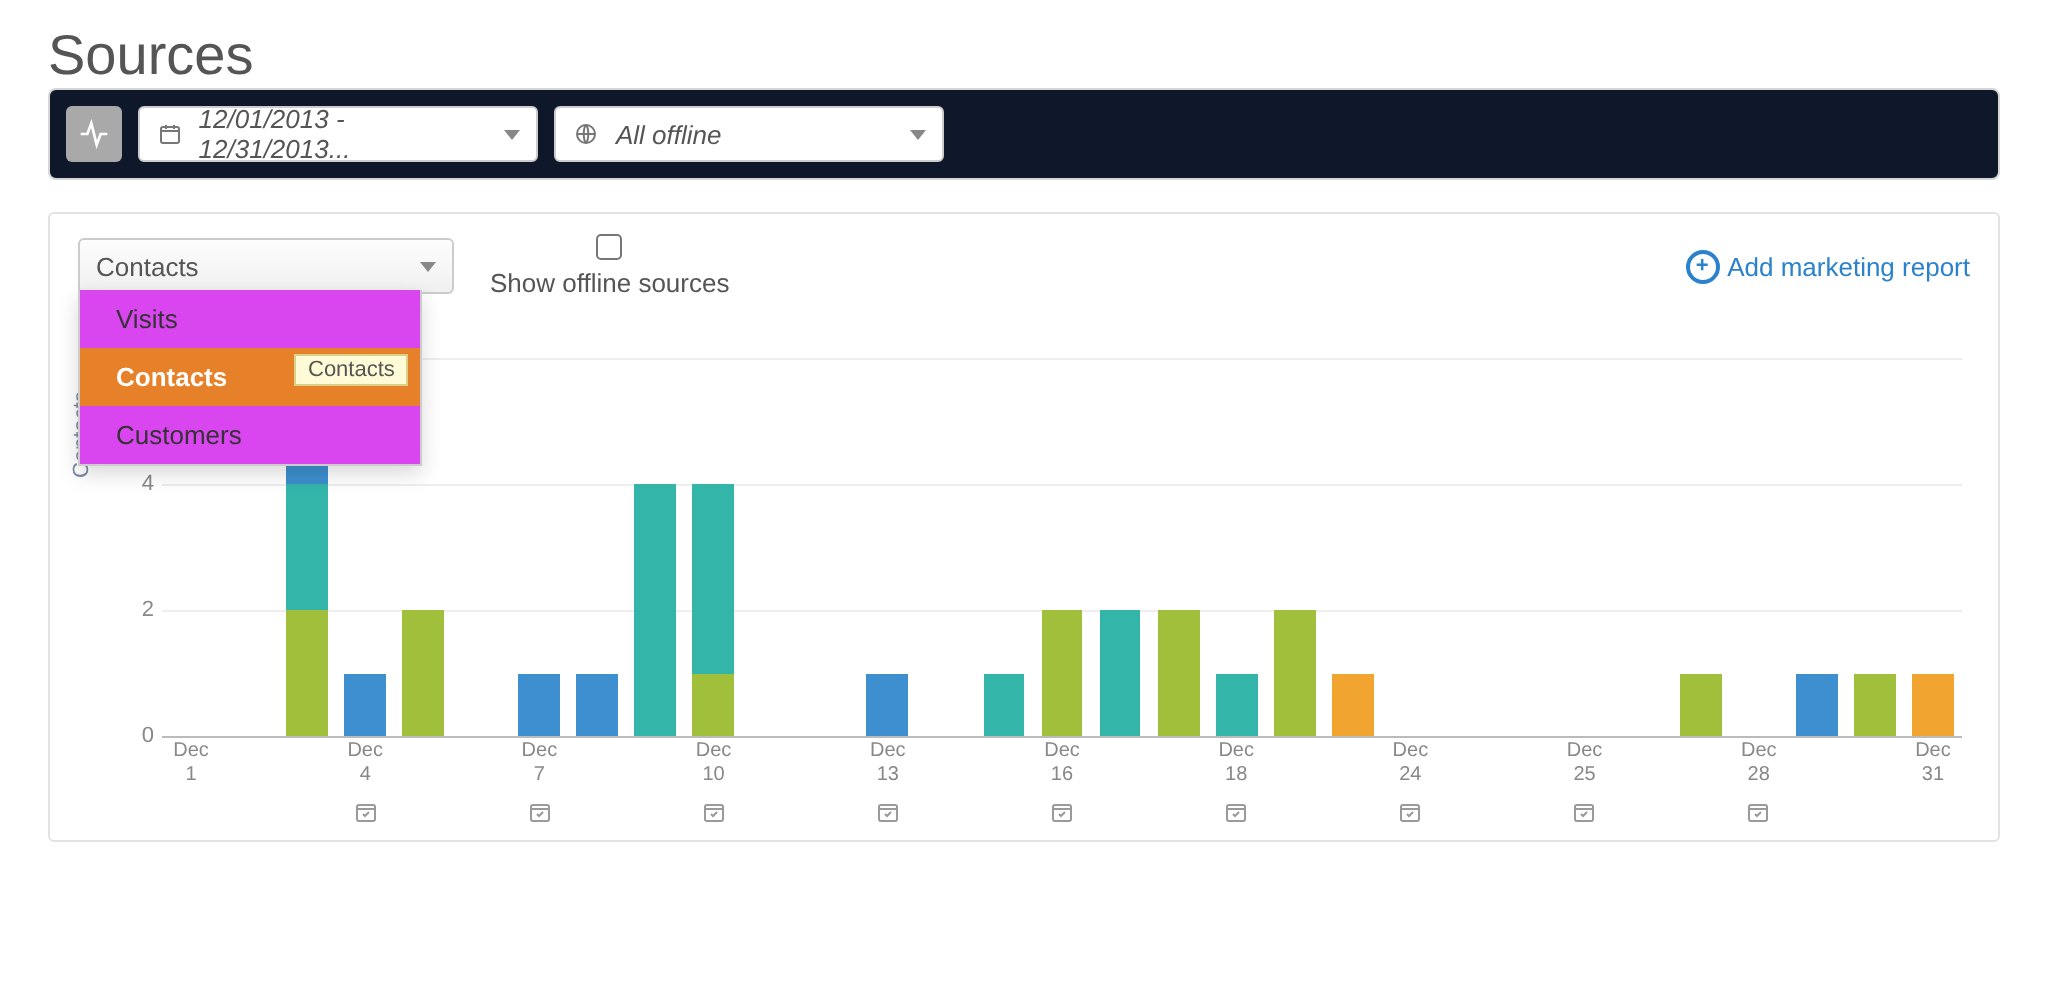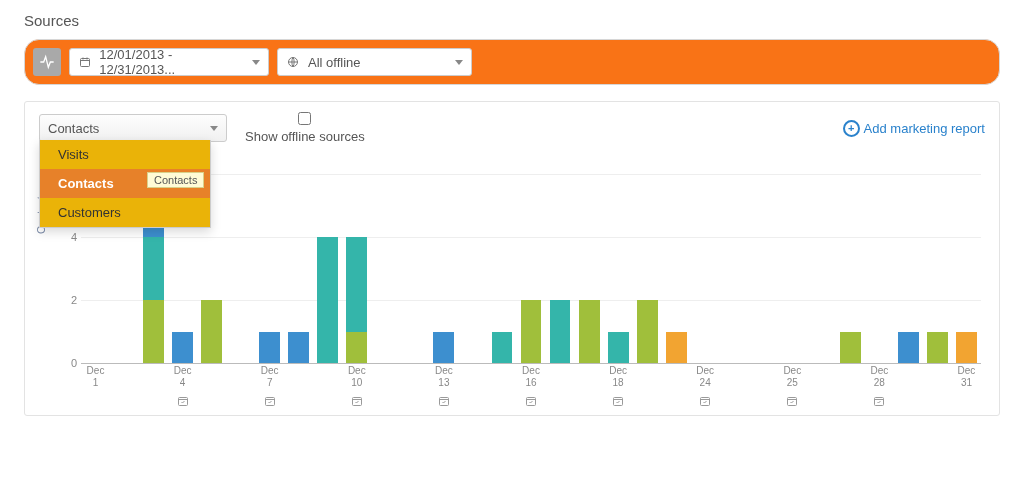--- a/index.html
+++ b/index.html
@@ -1,38 +1,38 @@
 <!DOCTYPE html>
 <html><head>
 <meta charset="utf-8">
 <style>
   html,body{margin:0;padding:0;font-family:"Helvetica Neue",Helvetica,Arial,sans-serif;font-size:13px;color:#333;background:#fff;}
   .page{width:1024px;height:500px;box-sizing:border-box;padding:8px 24px 0 24px;}
-  h1{font-size:15px;font-weight:500;color:#555;margin:4px 0 10px 0;}
-
-  
-  .toolbar{background:#f97316;border:1px solid #d6d6d6;border-radius:15px;padding:8px;display:flex;align-items:center;gap:8px;}
+  h1{font-size:28px;font-weight:500;color:#555;margin:4px 0 0 0;}
+
+  
+  .toolbar{background:#0f172a;border:1px solid #d6d6d6;border-radius:4px;padding:8px;display:flex;align-items:center;gap:8px;font-style:italic;}
   .icon-btn{width:28px;height:28px;background:#a9a9a9;border-radius:3px;display:flex;align-items:center;justify-content:center;color:#fff;}
   .combo{height:28px;background:#fff;border:1px solid #ccc;border-radius:3px;display:flex;align-items:center;padding:0 8px;gap:8px;color:#555;box-sizing:border-box;}
   .combo .caret{margin-left:auto;}
   .caret{width:0;height:0;border-left:4px solid transparent;border-right:4px solid transparent;border-top:5px solid #888;}
   .ico{display:inline-flex;width:14px;height:14px;align-items:center;justify-content:center;}
 
   
   .panel{margin-top:16px;border:1px solid #e3e3e3;border-radius:3px;background:#fff;padding:10px 14px 6px 14px;position:relative;}
   .panel-top{display:flex;align-items:center;gap:18px;}
   .select-wrap{position:relative;}
   .metric-select{width:170px;height:26px;border:1px solid #ccc;border-radius:3px;background:linear-gradient(#fdfdfd,#f0f0f0);display:flex;align-items:center;padding:0 8px;color:#555;}
   .chk{display:flex;align-items:center;gap:4px;color:#555;flex-direction:column;}
   .chk input{margin:0;}
   .add-link{margin-left:auto;color:#2a82cc;display:flex;align-items:center;gap:4px;font-weight:500;}
   .plus-circle{width:13px;height:13px;border:2px solid #2a82cc;border-radius:50%;display:inline-flex;align-items:center;justify-content:center;font-size:11px;line-height:1;color:#2a82cc;font-weight:700;}
 
   
-  .menu{position:absolute;top:26px;left:0;width:170px;background:#eab308;border:1px solid #ccc;border-top:none;box-shadow:0 4px 10px rgba(0,0,0,.15);z-index:10;}
+  .menu{position:absolute;top:26px;left:0;width:170px;background:#d946ef;border:1px solid #ccc;border-top:none;box-shadow:0 4px 10px rgba(0,0,0,.15);z-index:10;}
   .menu-item{padding:7px 18px;color:#333;cursor:pointer;}
   .menu-item.selected{background:#e78129;color:#fff;font-weight:600;}
   .tooltip{position:absolute;left:108px;top:58px;background:#fffbd6;border:1px solid #d9d18a;padding:1px 6px;font-size:11px;color:#555;z-index:11;}
 
   
   .chart-wrap{position:relative;margin-top:30px;height:235px;}
   .ylabel{position:absolute;left:-4px;top:60px;transform:rotate(-90deg);transform-origin:left top;font-size:11px;color:#7a8aa8;}
   .plot{position:absolute;left:42px;right:4px;top:0;bottom:46px;}
   .grid-line{position:absolute;left:0;right:0;border-top:1px solid #eee;}
   .axis-line{border-top:1px solid #bbb;}

